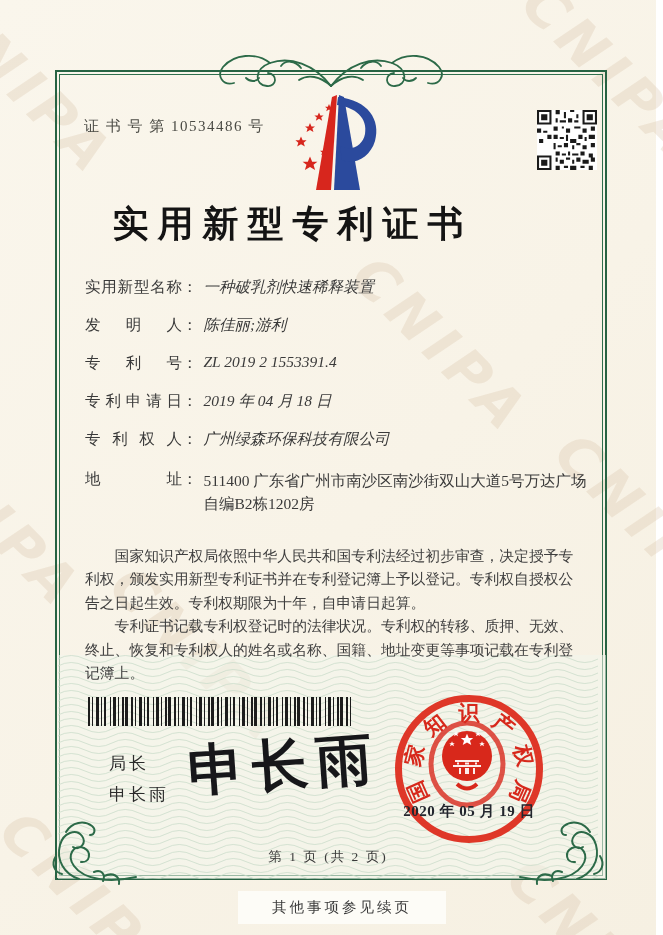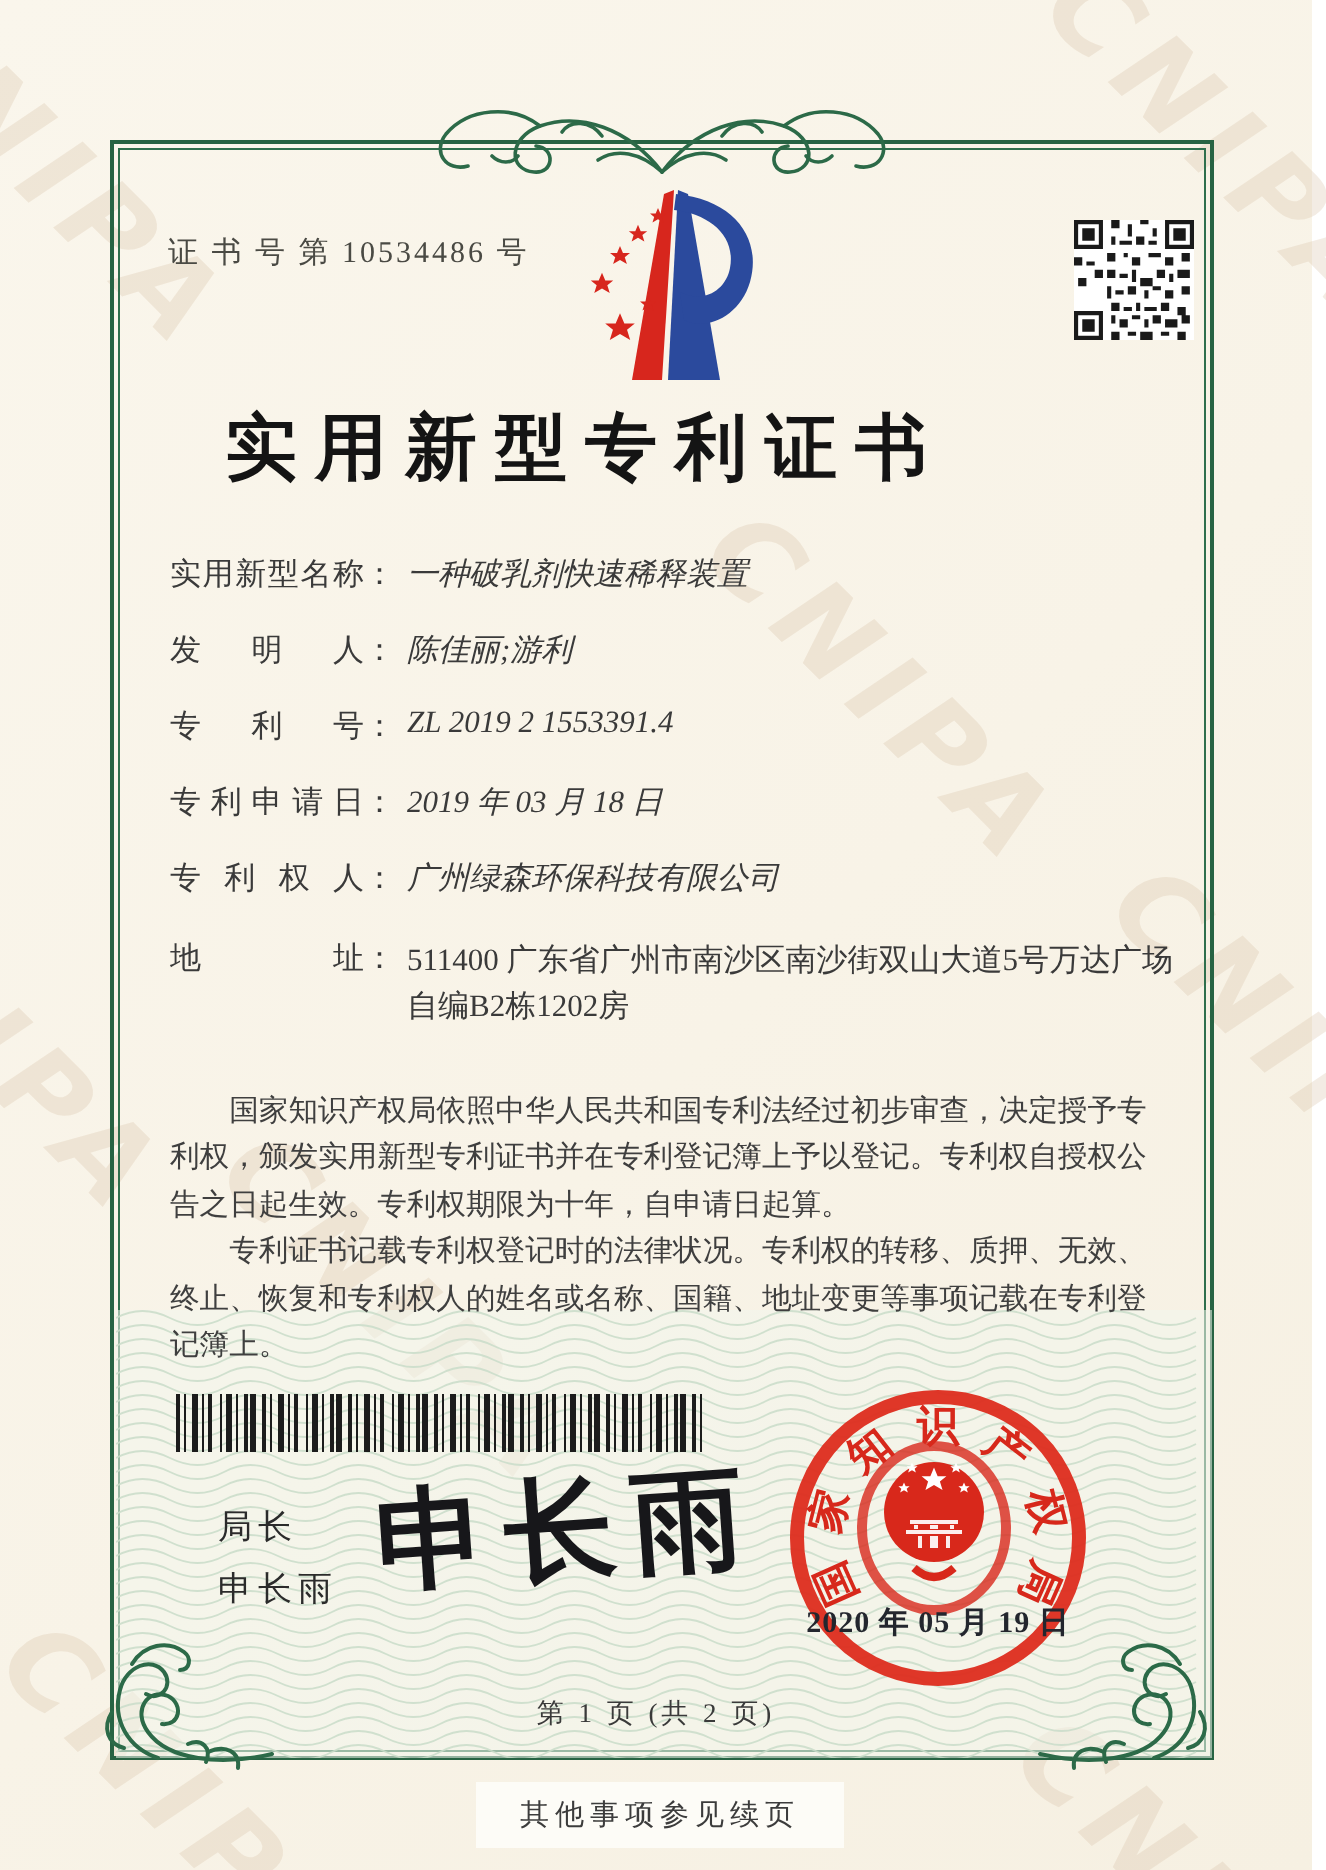--- a/index.html
+++ b/index.html
@@ -46,21 +46,21 @@
   .seal{position:absolute;left:390px;top:690px;width:158px;height:158px;}
   .seal-ring{position:absolute;left:5px;top:5px;width:134px;height:134px;border:7px solid #dd2c1e;
     border-radius:50%;opacity:.95;}
   .seal-char{position:absolute;left:50%;top:50%;font-size:21px;font-weight:700;color:#d7281b;
     transform:translate(-50%,-50%) rotate(var(--a)) translateY(-56px);}
   .emblem{position:absolute;left:37px;top:30px;width:80px;height:88px;}
   .seal-date{position:absolute;left:-4px;top:112px;width:166px;text-align:center;font-size:15px;
     color:#23262e;letter-spacing:.5px;font-weight:600;}
   .page-number{position:absolute;left:0;top:848px;width:656px;text-align:center;
     font-size:13.5px;letter-spacing:2px;color:#3a3a3a;}
-  .note-strip{position:absolute;left:238px;top:891px;width:184px;height:33px;background:#fdfcf7;
+  .note-strip{position:absolute;left:238px;top:891px;width:208px;height:33px;background:#fdfcf7;
     display:flex;align-items:center;justify-content:center;font-size:14.5px;letter-spacing:3px;
     color:#3c3c3c;}
 </style>
 </head>
 <body>
 
 <div class="sheet">
 
   <span class="wm" style="left:-30px;top:-15px">CNIPA</span>
   <span class="wm" style="left:555px;top:-30px">CNIPA</span>
@@ -174,21 +174,21 @@
   <div class="row" style="top:277px">
     <span class="lab">实用新型名称</span><span class="col">：</span><span class="val">一种破乳剂快速稀释装置</span>
   </div>
   <div class="row" style="top:315px">
     <span class="lab">发明人</span><span class="col">：</span><span class="val">陈佳丽;游利</span>
   </div>
   <div class="row" style="top:353px">
     <span class="lab">专利号</span><span class="col">：</span><span class="val">ZL 2019 2 1553391.4</span>
   </div>
   <div class="row" style="top:391px">
-    <span class="lab">专利申请日</span><span class="col">：</span><span class="val">2019 年 03 月 18 日</span>
+    <span class="lab">专利申请日</span><span class="col">：</span><span class="val">2019 年 04 月 18 日</span>
   </div>
   <div class="row" style="top:429px">
     <span class="lab">专利权人</span><span class="col">：</span><span class="val">广州绿森环保科技有限公司</span>
   </div>
   <div class="row" style="top:469px;white-space:normal">
     <span class="lab">地址</span><span class="col">：</span><span class="val-block"><span>511400 广东省广州市南沙区南沙街双山大道5号万达广场</span><br><span>自编B2栋1202房</span></span>
   </div>
 
   <div class="paras">
     <p>国家知识产权局依照中华人民共和国专利法经过初步审查，决定授予专利权，颁发实用新型专利证书并在专利登记簿上予以登记。专利权自授权公告之日起生效。专利权期限为十年，自申请日起算。</p>

